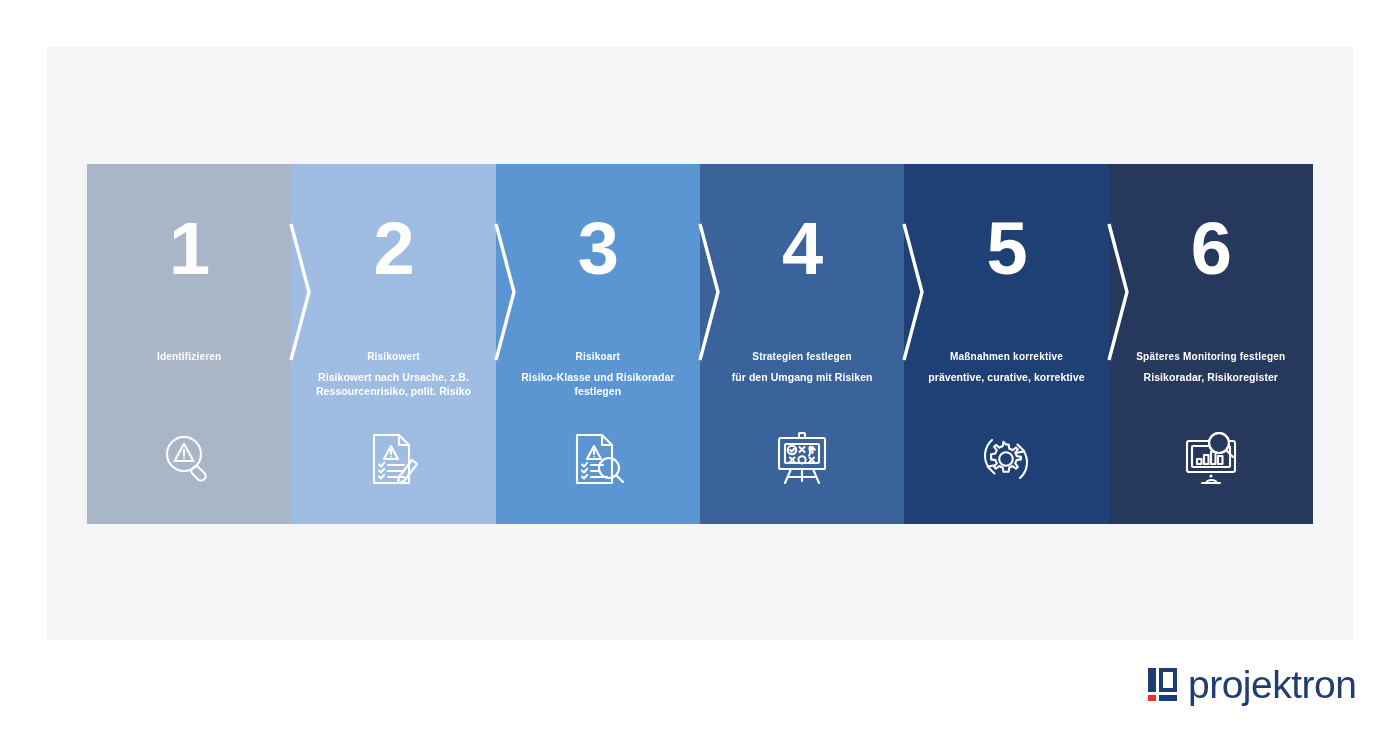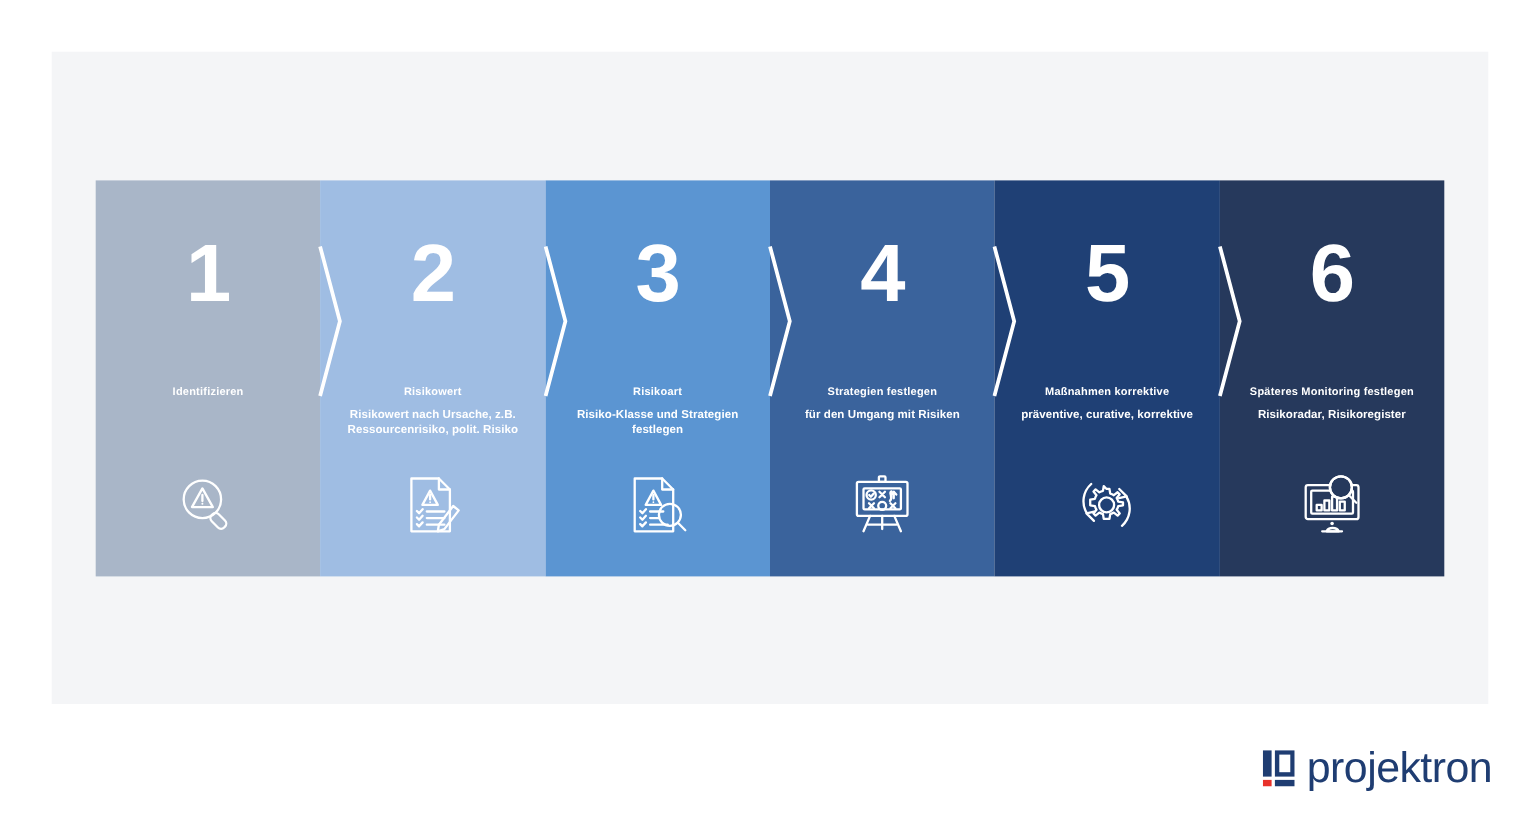--- a/index.html
+++ b/index.html
@@ -113,21 +113,20 @@
   .icon-wrap svg { display: block; }
 
   
   .logo {
     position: absolute;
     left: 1148px;
     top: 665px;
     display: flex;
     flex-direction: row;
     align-items: center;
-    margin-top: 14px;
   }
   .logo-mark {
     width: 29px;
     height: 33px;
     margin-right: 11px;
     flex: 0 0 auto;
   }
   .logo-word {
     font-size: 39px;
     font-weight: 400;
@@ -188,21 +187,21 @@
         </span>
       </div>
       <svg class="chevron" viewBox="0 0 24 360" preserveAspectRatio="none">
         <path d="M2 60 L20 128 L2 196" fill="none" stroke="#ffffff" stroke-width="3.4" stroke-linejoin="miter" stroke-linecap="butt" vector-effect="non-scaling-stroke"></path>
       </svg>
     </div>
 
     <div class="step" style="background: rgb(91, 149, 210);">
       <div class="num">3</div>
       <div class="title">Risikoart</div>
-      <div class="subtitle">Risiko-Klasse und Strategien festlegen</div>
+      <div class="subtitle">Risiko-Klasse und Risikoradar festlegen</div>
       <div class="icon-wrap">
         <span>
           <svg width="58" height="58" viewBox="0 0 58 58" fill="none" stroke="#ffffff" stroke-width="2.1" stroke-linecap="round" stroke-linejoin="round">
             <path d="M8 5 H33 L43 15 V53 H8 Z"></path>
             <path d="M33 5 V15 H43"></path>
             <path d="M25 16 L32 29 L18 29 Z"></path>
             <line x1="25" y1="20" x2="25" y2="24"></line>
             <circle cx="25" cy="26.5" r="0.8" fill="#ffffff" stroke="none"></circle>
             <path d="M13 34.5 l2 2 l3.2 -3.6"></path>
               <line x1="22" y1="35" x2="34" y2="35"></line>

